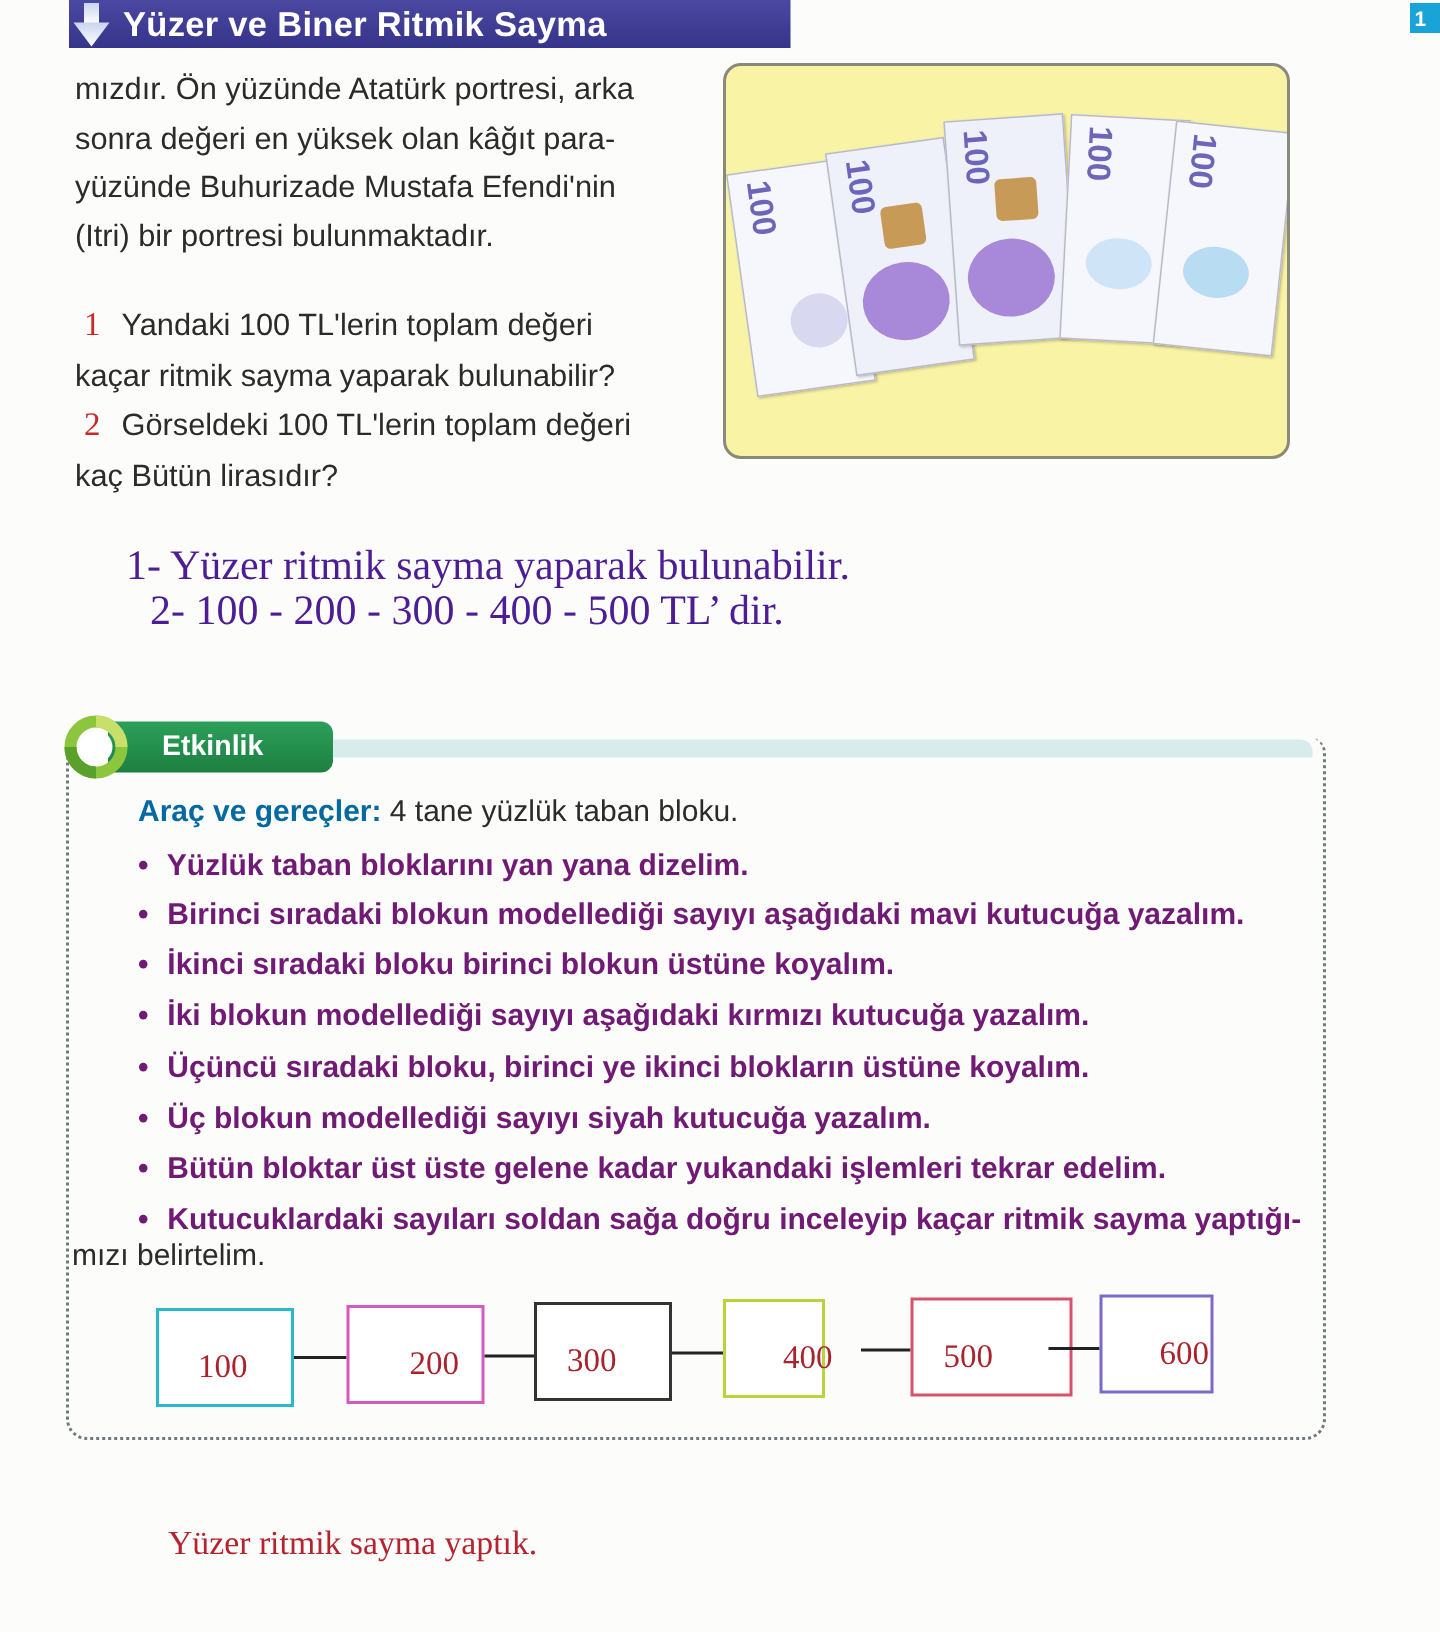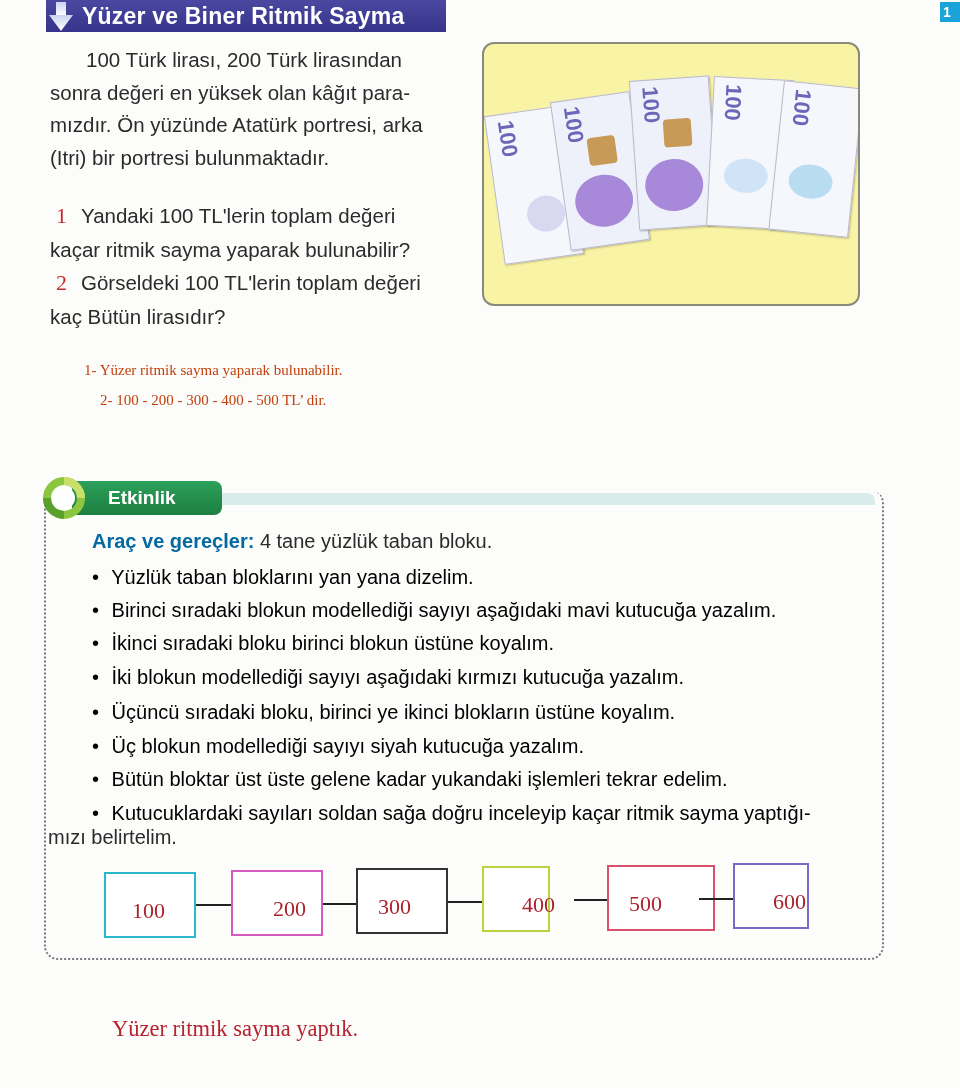--- a/index.html
+++ b/index.html
@@ -1,54 +1,54 @@
 <!DOCTYPE html>
 <html><head>
 <meta charset="utf-8">
 <style>
   * { box-sizing: border-box; margin: 0; padding: 0; }
   html, body { width: 960px; height: 1088px; background: #fcfcfa; overflow: hidden; }
   body { position: relative; font-family: "Liberation Sans", "DejaVu Sans", sans-serif; color: #2a2a2a; }
 
-  .title-bar { position: absolute; left: 46px; top: 0; width: 400px; height: 32px;
+  .title-bar { position: absolute; left: 46px; top: 0; width: 481px; height: 32px;
     background: linear-gradient(180deg, #4a48a0 0%, #35338a 100%); display: flex; align-items: center; }
   .title-arrow { width: 30px; height: 32px; position: relative; }
   .title-arrow svg { position: absolute; left: 2px; top: 2px; }
   .title-text { color: #fff; font-weight: bold; font-size: 23px; letter-spacing: 0.2px; margin-left: 6px; }
   .page-num { position: absolute; left: 940px; top: 2px; width: 20px; height: 20px; background: #1aa3d8;
     color: #fff; font-weight: bold; font-size: 14px; line-height: 20px; padding-left: 3px; }
 
   .intro { position: absolute; left: 50px; top: 44px; width: 393px; font-size: 20.5px; line-height: 32.5px;
     text-align: justify; color: #2b2b2b; }
   .intro .indent { display: inline-block; width: 36px; }
   .q { position: absolute; left: 50px; width: 395px; font-size: 20.5px; line-height: 34px; color: #2b2b2b; text-align: justify; }
   .q-num { color: #c62a2a; font-family: "Liberation Serif", serif; font-size: 22px; margin-right: 14px; margin-left: 6px; }
 
   .money-frame { position: absolute; left: 482px; top: 42px; width: 378px; height: 264px;
     background: #f9f3a6; border: 2px solid #8a8a7a; border-radius: 12px; overflow: hidden; }
   .note { position: absolute; width: 80px; height: 150px; background: #f6f7fc; border: 1px solid #b9b9c8;
     box-shadow: 1px 1px 2px rgba(0,0,0,0.25); }
   .note .val { position: absolute; font-weight: bold; font-size: 22px; color: #6c66b8; transform: rotate(90deg); transform-origin: left top; }
   .note .portrait { position: absolute; border-radius: 50%; }
 
-  .answer { position: absolute; left: 84px; font-family: "Liberation Serif", serif; font-size: 15px; color: #c2410c; }
+  .answer { position: absolute; left: 84px; font-family: "Liberation Serif", serif; font-size: 28px; color: #4c1d95; }
 
   .act-frame { position: absolute; left: 44px; top: 492px; width: 840px; height: 468px;
     border-left: 2px dotted #707a80; border-right: 2px dotted #707a80; border-bottom: 2px dotted #707a80;
     border-radius: 0 10px 14px 14px; }
   .act-header-band { position: absolute; left: 210px; top: 493px; width: 665px; height: 12px;
     background: #d9ecec; border-radius: 0 8px 0 0; }
   .act-tab { position: absolute; left: 72px; top: 481px; width: 150px; height: 34px;
     background: linear-gradient(180deg, #2ca05a 0%, #1d7f40 100%); border-radius: 0 8px 8px 0;
     color: #fff; font-weight: bold; font-size: 19px; line-height: 34px; padding-left: 36px; }
   .act-icon { position: absolute; left: 42px; top: 476px; width: 44px; height: 44px; }
 
   .materials { position: absolute; left: 92px; top: 530px; font-size: 20px; color: #2b2b2b; }
   .materials b { color: #0369a1; }
-  .bullet { position: absolute; left: 92px; font-size: 20px; color: #000000; white-space: nowrap; }
+  .bullet { position: absolute; left: 92px; font-size: 20px; color: #701a75; white-space: nowrap; font-weight: bold; }
   .bullet .dot { display: inline-block; width: 14px; font-size: 20px; }
   .bullet-wrap { position: absolute; left: 48px; top: 826px; font-size: 20px; color: #2b2b2b; }
 
   .chain { position: absolute; top: 0; left: 0; }
   .box { position: absolute; height: 66px; border: 2px solid; background: #fff;
     font-family: "Liberation Serif", serif; font-size: 22px; color: #a9222c; }
   .box span { position: absolute; bottom: 12px; }
   .link { position: absolute; height: 2px; background: #222; }
 
   .conclusion { position: absolute; left: 112px; top: 1016px; font-family: "Liberation Serif", serif; font-size: 22.5px; color: #b5242e; }
@@ -67,23 +67,23 @@
         </defs>
       <rect x="8" y="0" width="10" height="14" fill="url(#ag)"></rect>
       <polygon points="1,13 25,13 13,29" fill="url(#ag)"></polygon>
     </svg>
   </div>
   <span class="title-text">Yüzer ve Biner Ritmik Sayma</span>
 </div>
 <div class="page-num">1</div>
 
 <div class="intro">
-  <div><span class="indent"></span><span>100 Türk lirası, 200 Türk lirasından</span></div>
+  <div>mızdır. Ön yüzünde Atatürk portresi, arka</div>
   <div>sonra değeri en yüksek olan kâğıt para-</div>
-  <div>mızdır. Ön yüzünde Atatürk portresi, arka</div>
+  <div>yüzünde Buhurizade Mustafa Efendi'nin</div>
   <div>(Itri) bir portresi bulunmaktadır.</div>
 </div>
 
 <div class="q" style="top:199px;">
   <div><span class="q-num">1</span><span>Yandaki 100 TL'lerin toplam değeri</span></div>
   <div>kaçar ritmik sayma yaparak bulunabilir?</div>
 </div>
 <div class="q" style="top:266px;">
   <div><span class="q-num">2</span><span>Görseldeki 100 TL'lerin toplam değeri</span></div>
   <div>kaç Bütün lirasıdır?</div>

